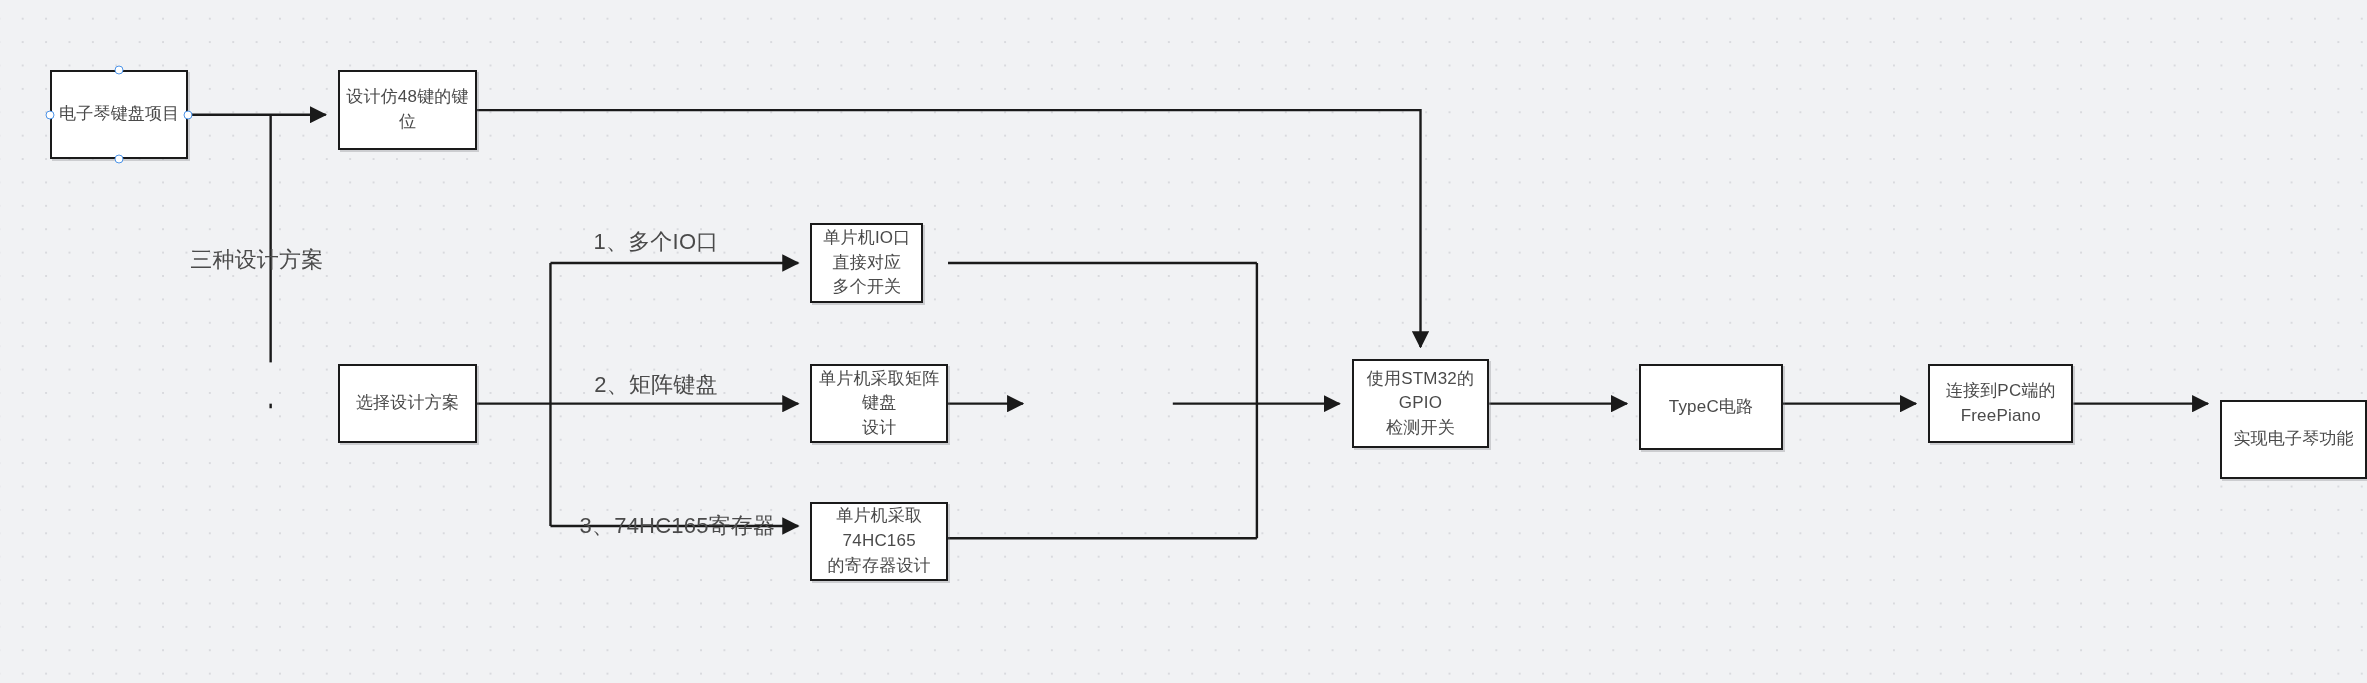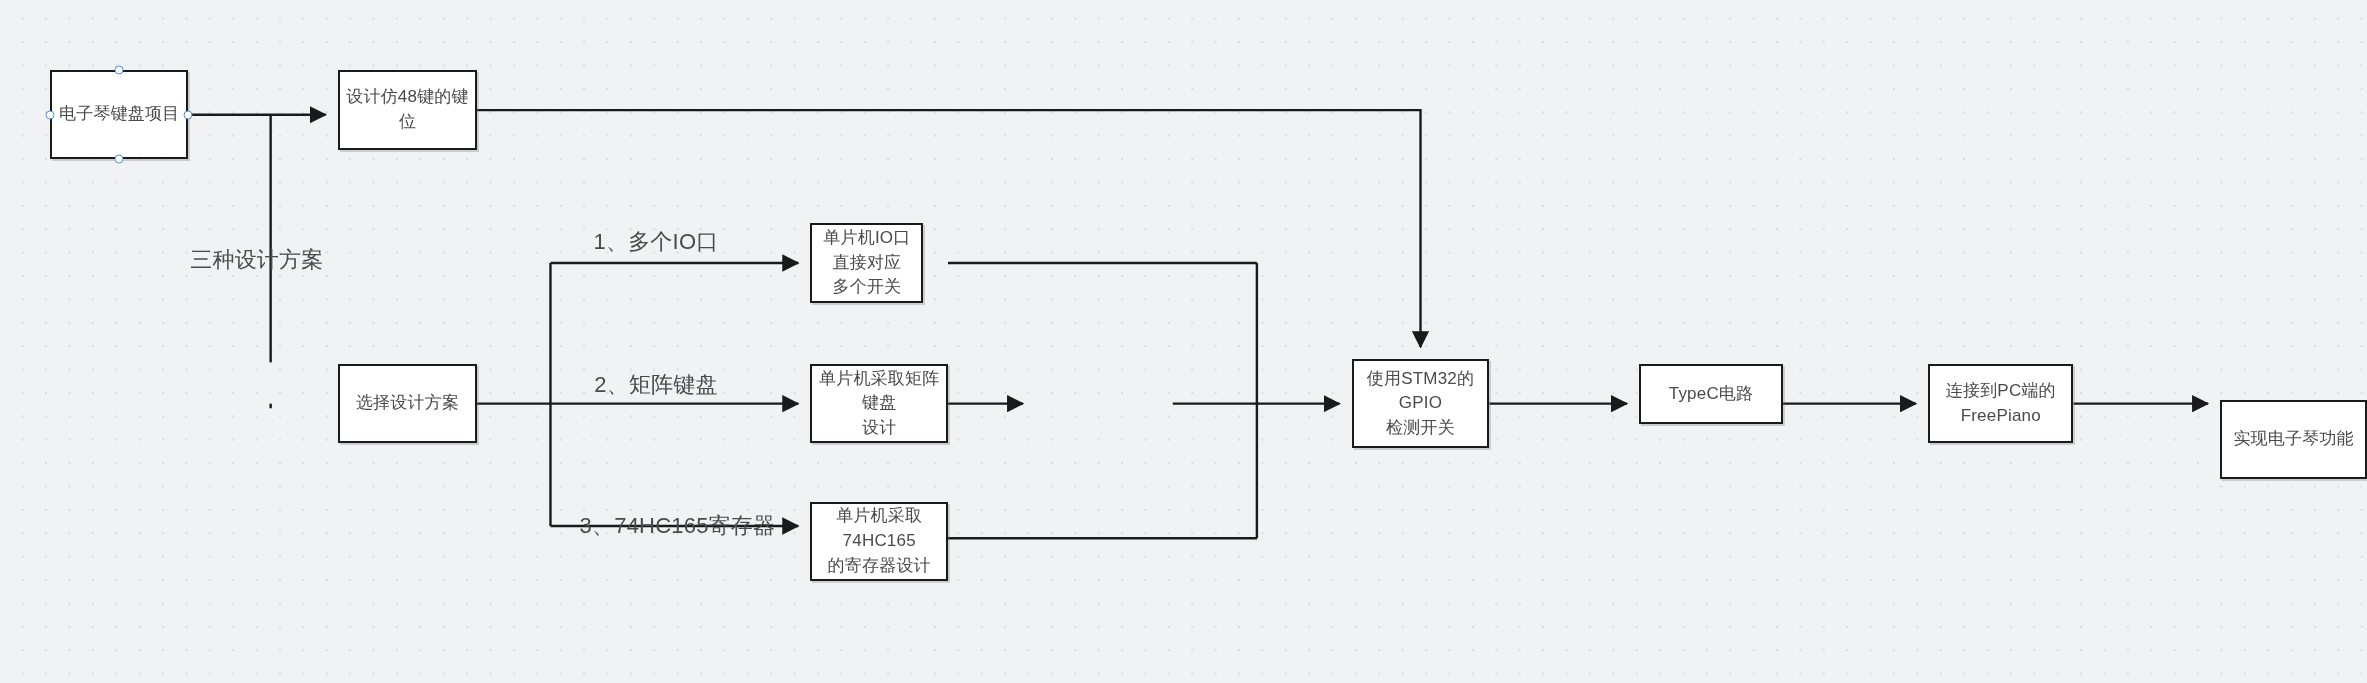--- a/index.html
+++ b/index.html
@@ -145,21 +145,21 @@
     <span class="label">单片机采取74HC165
 的寄存器设计</span>
   </div>
 
 
   <div class="node" style="left: 1351.7px; top: 359.331px; width: 137.616px; height: 88.686px;">
     <span class="label">使用STM32的GPIO
 检测开关</span>
   </div>
 
-  <div class="node" style="left: 1639.16px; top: 363.919px; width: 143.733px; height: 60px; justify-content: center;">
+  <div class="node" style="left: 1639.16px; top: 363.919px; width: 143.733px; height: 86px; justify-content: center;">
     <span class="label">TypeC电路</span>
   </div>
 
   <div class="node" style="left: 1928.16px; top: 363.919px; width: 145.262px; height: 79.5116px;">
     <span class="label">连接到PC端的
 FreePiano</span>
   </div>
 
   <div class="node" style="left: 2220.21px; top: 363.919px; width: 146.791px; height: 79.5116px; margin-top: 36px;">
     <span class="label">实现电子琴功能</span>

